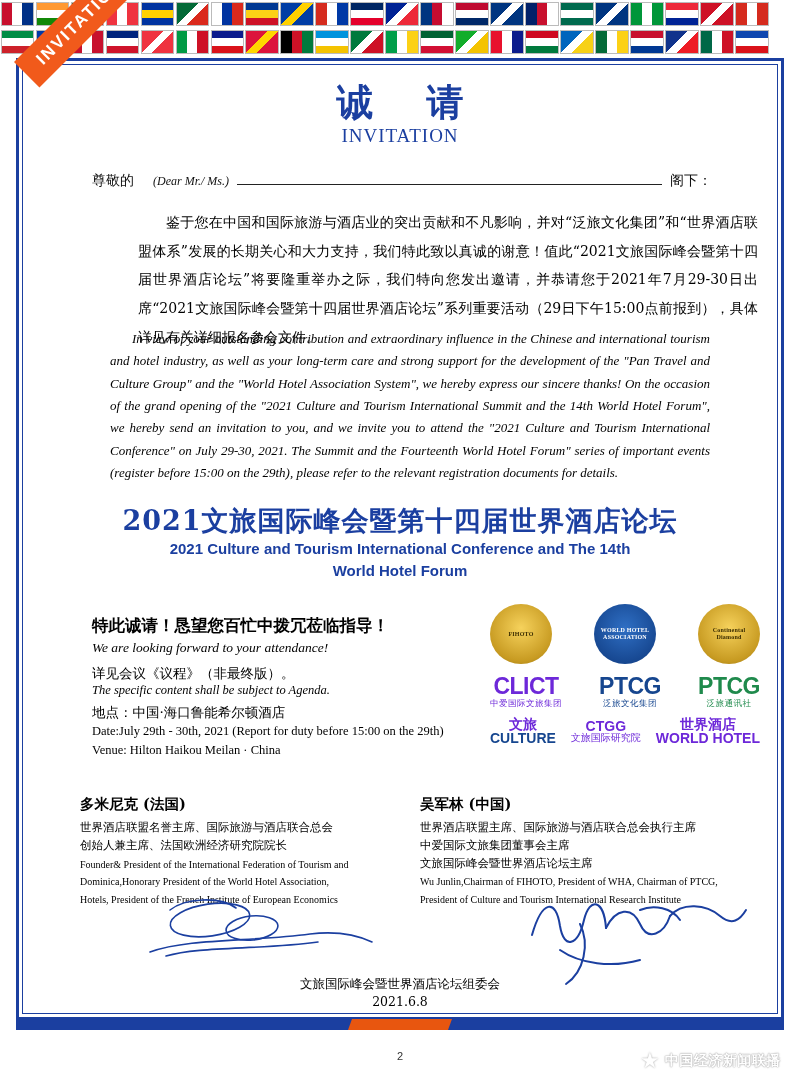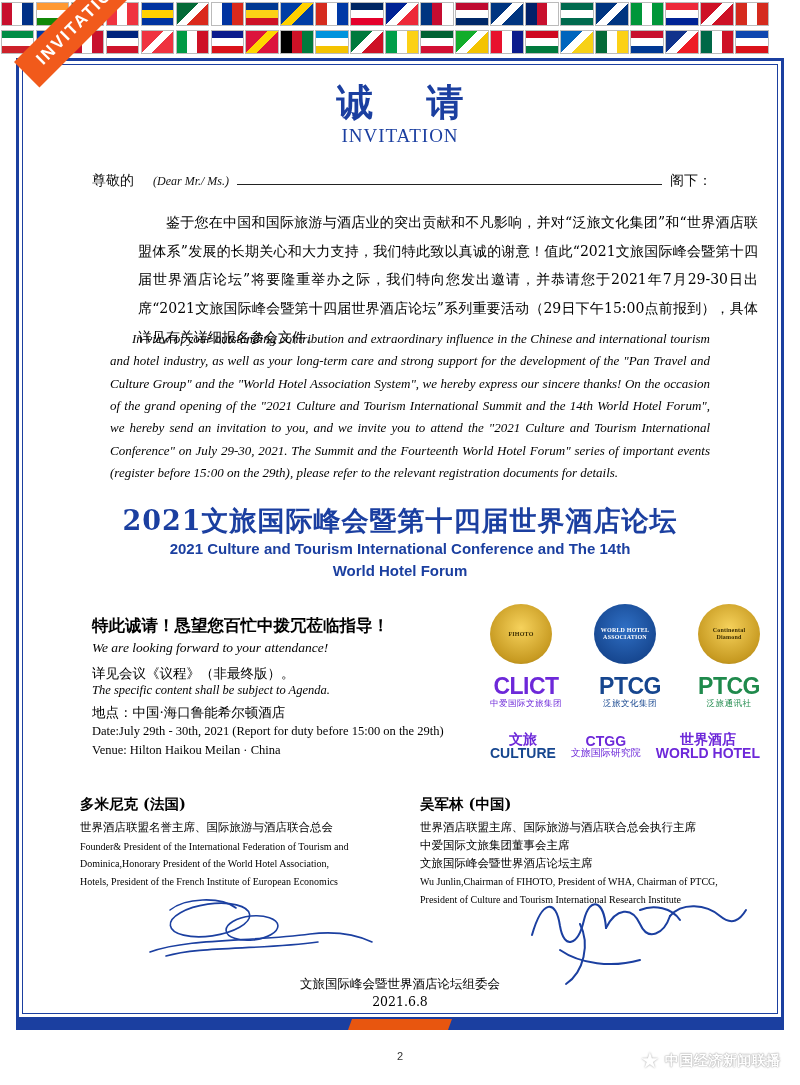--- a/index.html
+++ b/index.html
@@ -292,21 +292,21 @@
   .wm-sub {
     font-size: 8.5px;
     font-family: "DejaVu Serif", serif;
     letter-spacing: 0.5px;
     margin-top: 1px;
   }
   .red { color: #6d28d9; }
   .blue-t { color: #16468f; }
   .green-t { color: #1f8a4c; }
   .row2 { margin-top: 10px; }
-  .row3 { margin-top: 24px; }
+  .row3 { margin-top: 9px; }
   .wm-small {
     font-size: 14px;
     font-weight: bold;
     font-family: "Liberation Sans", sans-serif;
     line-height: 1.0;
   }
   .wm-small2 {
     font-size: 10px;
     font-family: "DejaVu Serif", serif;
   }
@@ -523,20 +523,21 @@
       <div class="wordmark">
         <div class="wm-small red">世界酒店</div>
         <div class="wm-small red">WORLD HOTEL</div>
       </div>
     </div>
   </div>
 
   <div class="sig-block sig-left">
     <div class="sig-name">多米尼克 (法国)</div>
     <div class="sig-title-cn">世界酒店联盟名誉主席、国际旅游与酒店联合总会</div>
+    <div class="sig-title-cn">创始人兼主席、法国欧洲经济研究院院长</div>
     <div class="sig-title-en">Founder&amp; President of the International Federation of Tourism and</div>
     <div class="sig-title-en">Dominica,Honorary President of the World Hotel Association,</div>
     <div class="sig-title-en">Hotels, President of the French Institute of European Economics</div>
   </div>
 
   <div class="sig-block sig-right">
     <div class="sig-name">吴军林 (中国)</div>
     <div class="sig-title-cn">世界酒店联盟主席、国际旅游与酒店联合总会执行主席</div>
     <div class="sig-title-cn">中爱国际文旅集团董事会主席</div>
     <div class="sig-title-cn">文旅国际峰会暨世界酒店论坛主席</div>

